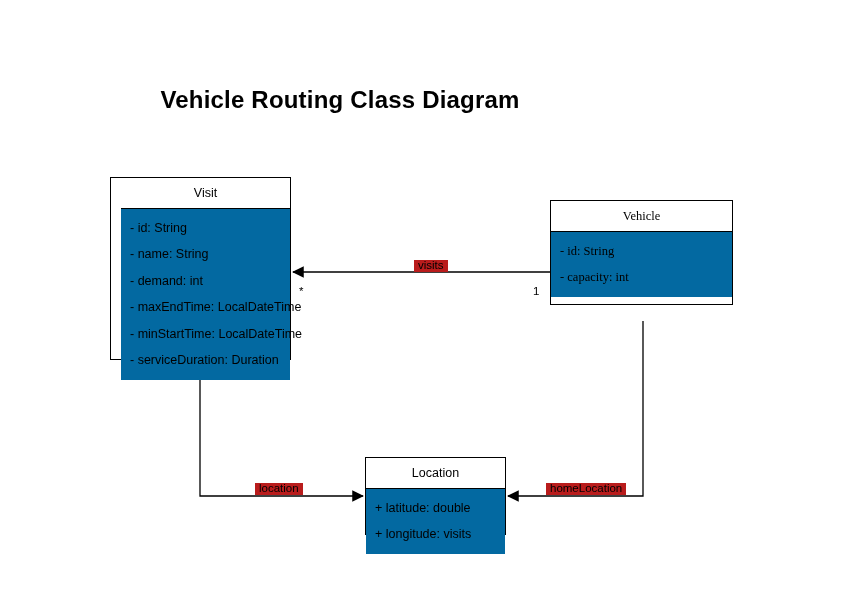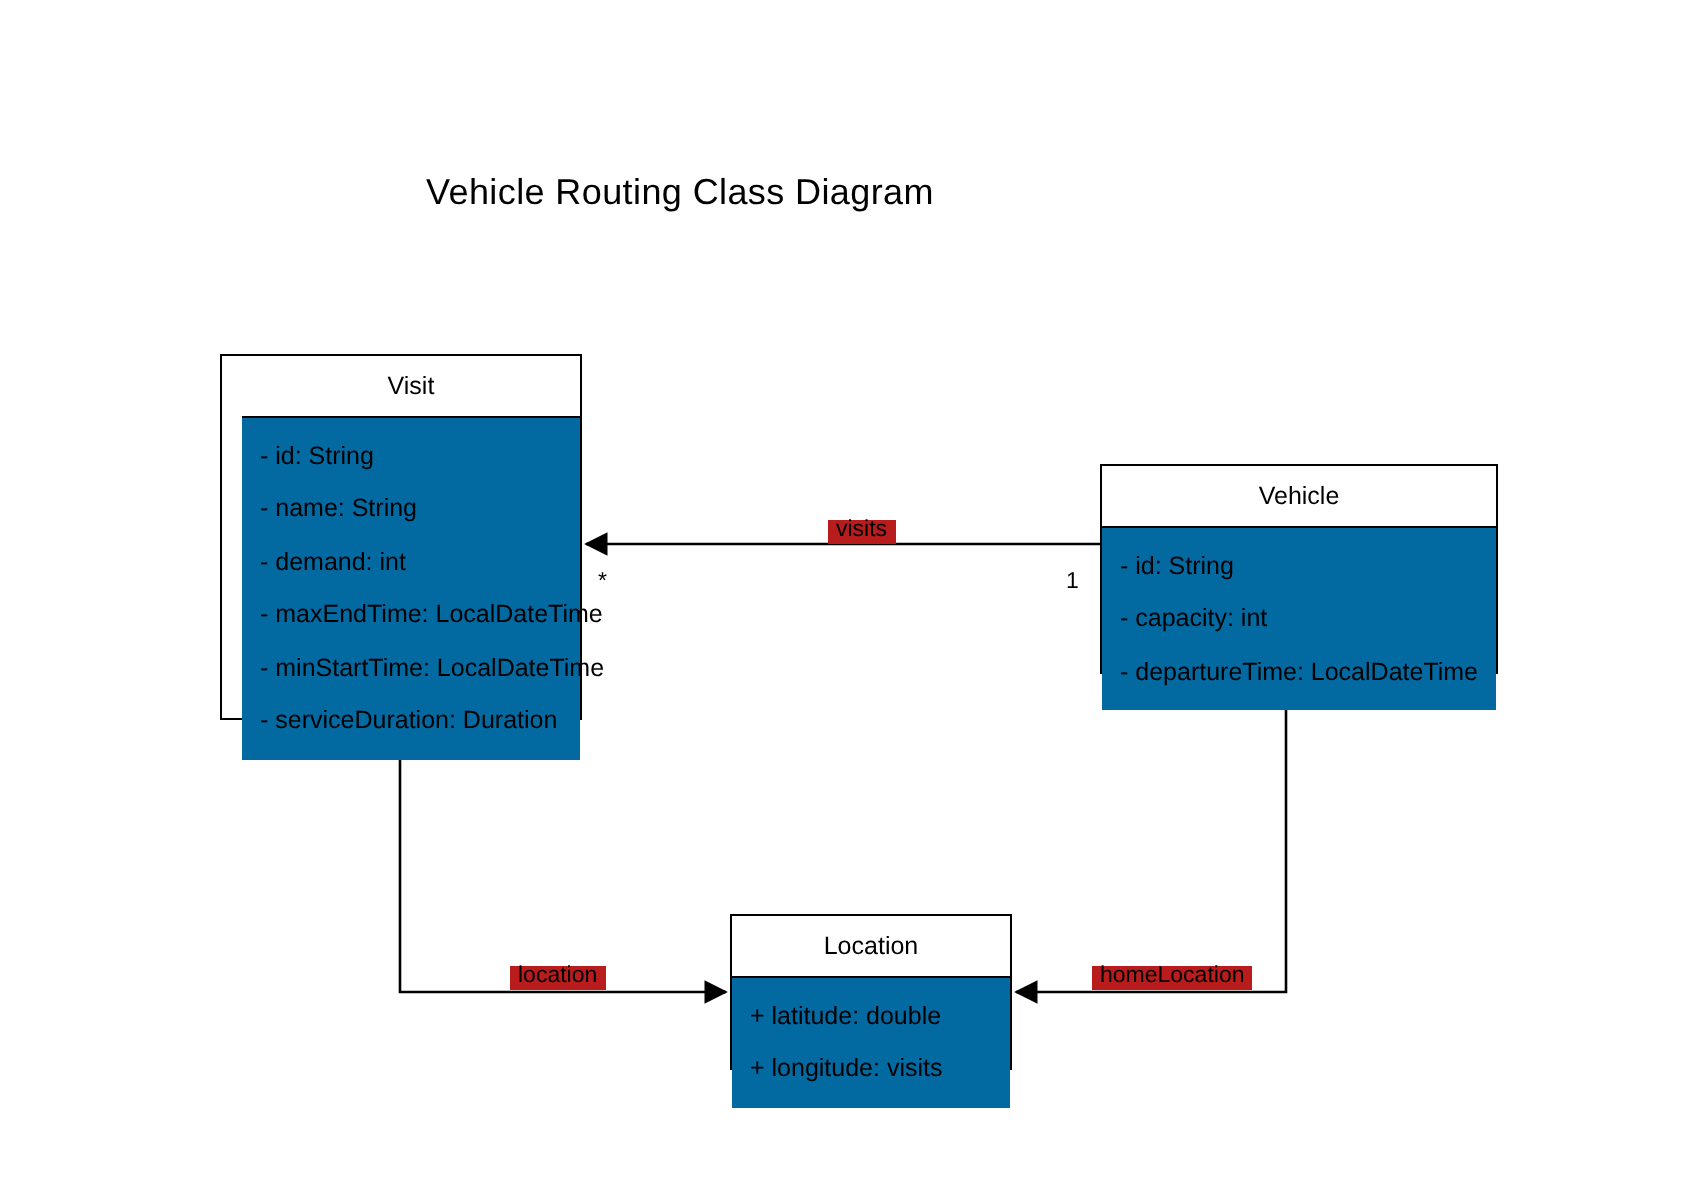--- a/index.html
+++ b/index.html
@@ -21,22 +21,22 @@
     height: 600px;
   }
 
   
   #diagram-title {
     position: absolute;
     left: 0;
     top: 86px;
     width: 680px;
     text-align: center;
-    font-size: 18px;
-    font-weight: normal;
+    font-size: 24px;
+    font-weight: bold;
     letter-spacing: 0.2px;
     color: #000000;
   }
 
   
   .uml-class {
     position: absolute;
     box-sizing: border-box;
     background: #ffffff;
     border: 1.4px solid #000000;
@@ -59,21 +59,21 @@
   }
   .uml-attr {
     font-size: 12.5px;
     line-height: 1;
     padding: 7px 0 7px 9px;
     white-space: nowrap;
   }
 
   
   #class-visit    { left: 110px; top: 177px; width: 181px; height: 183px; padding-left: 10px; }
-  #class-vehicle  { left: 550px; top: 232px; width: 199px; height: 105px; }
+  #class-vehicle  { left: 550px; top: 200px; width: 183px; height: 105px; font-family: Liberation Serif, serif; }
   #class-location { left: 365px; top: 457px; width: 141px; height: 78px; }
 
   
   #edges {
     position: absolute;
     left: 0;
     top: 0;
     width: 850px;
     height: 600px;
     z-index: 2;
@@ -154,21 +154,20 @@
       <div class="uml-attr">- minStartTime: LocalDateTime</div>
       <div class="uml-attr">- serviceDuration: Duration</div>
     </div>
   </div>
 
   <div id="class-vehicle" class="uml-class">
     <div class="uml-class-name">Vehicle</div>
     <div class="uml-attrs">
       <div class="uml-attr">- id: String</div>
       <div class="uml-attr">- capacity: int</div>
-      <div class="uml-attr">- departureTime: LocalDateTime</div>
     </div>
   </div>
 
   <div id="class-location" class="uml-class">
     <div class="uml-class-name">Location</div>
     <div class="uml-attrs">
       <div class="uml-attr">+ latitude: double</div>
       <div class="uml-attr">+ longitude: visits</div>
     </div>
   </div>

